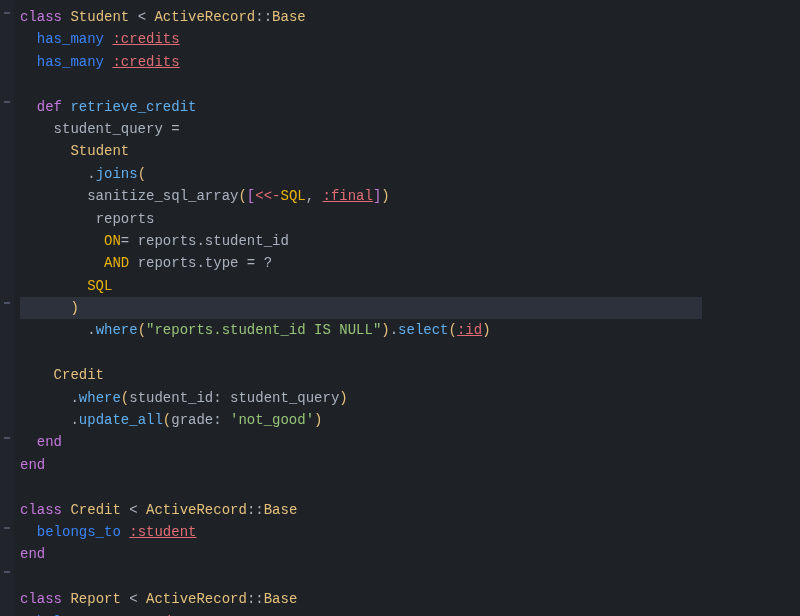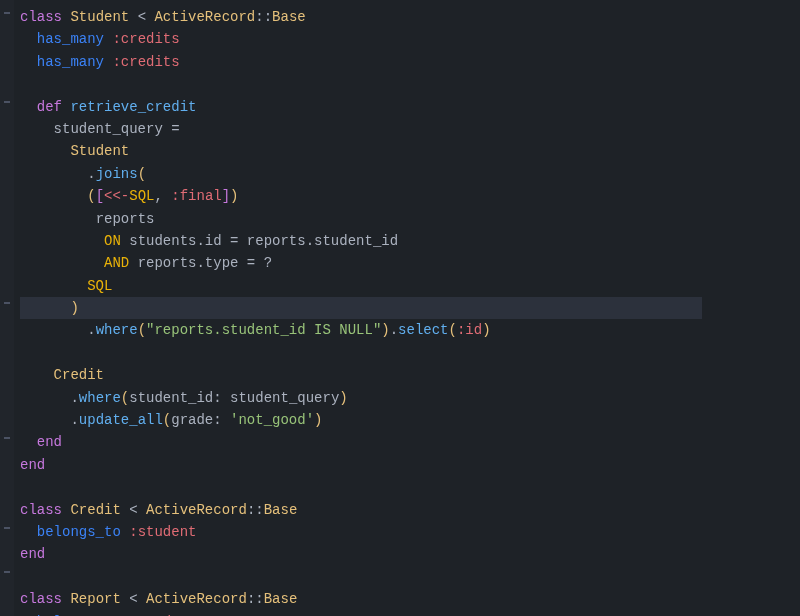--- a/index.html
+++ b/index.html
@@ -55,21 +55,21 @@
       align-items: baseline;
       min-height: 22.4px;
       white-space: pre;
     }
 
     
     .kw { color: #c678dd; }       
     .kw2 { color: #3b82f6; }      
     .class-name { color: #e5c07b; } 
     .method { color: #61afef; }    
-    .symbol { color: #e06c75; }    
+    .symbol { color: #e06c75; text-decoration: underline; }    
     .string { color: #98c379; }    
     .constant { color: #e5c07b; } 
     .var { color: #abb2bf; }       
     .op { color: #abb2bf; }
     .sql-kw { color: #eab308; }
     .paren { color: #e5c07b; }     
     .bracket { color: #c678dd; }   
     .arrow { color: #e06c75; }
     .punct { color: #abb2bf; }
     .indent { display: inline-block; }
@@ -118,29 +118,29 @@
 
     <div class="line">
       <span class="indent">      </span><span class="constant">Student</span>
     </div>
 
     <div class="line">
       <span class="indent">        </span><span class="op">.</span><span class="method">joins</span><span class="paren">(</span>
     </div>
 
     <div class="line">
-      <span class="indent">        </span><span class="paren">(</span><span class="bracket">[</span><span class="arrow">&lt;&lt;-</span><span class="sql-kw">SQL</span><span class="punct">,</span><span class="var"> </span><span class="symbol">:final</span><span class="bracket">]</span><span class="paren">)</span>
+      <span class="indent">        </span><span class="var">sanitize_sql_array</span><span class="paren">(</span><span class="bracket">[</span><span class="arrow">&lt;&lt;-</span><span class="sql-kw">SQL</span><span class="punct">,</span><span class="var"> </span><span class="symbol">:final</span><span class="bracket">]</span><span class="paren">)</span>
     </div>
 
     <div class="line">
       <span class="indent">        </span><span class="var"> </span><span class="var">reports</span>
     </div>
 
     <div class="line">
-      <span class="indent">          </span><span class="sql-kw">ON</span><span class="var"> students.id </span><span class="op">=</span><span class="var"> reports.student_id</span>
+      <span class="indent">          </span><span class="sql-kw">ON</span><span class="op">=</span><span class="var"> reports.student_id</span>
     </div>
 
     <div class="line">
       <span class="indent">          </span><span class="sql-kw">AND</span><span class="var"> reports.type </span><span class="op">=</span><span class="var"> ?</span>
     </div>
 
     <div class="line">
       <span class="indent">        </span><span class="sql-kw">SQL</span>
     </div>
 

